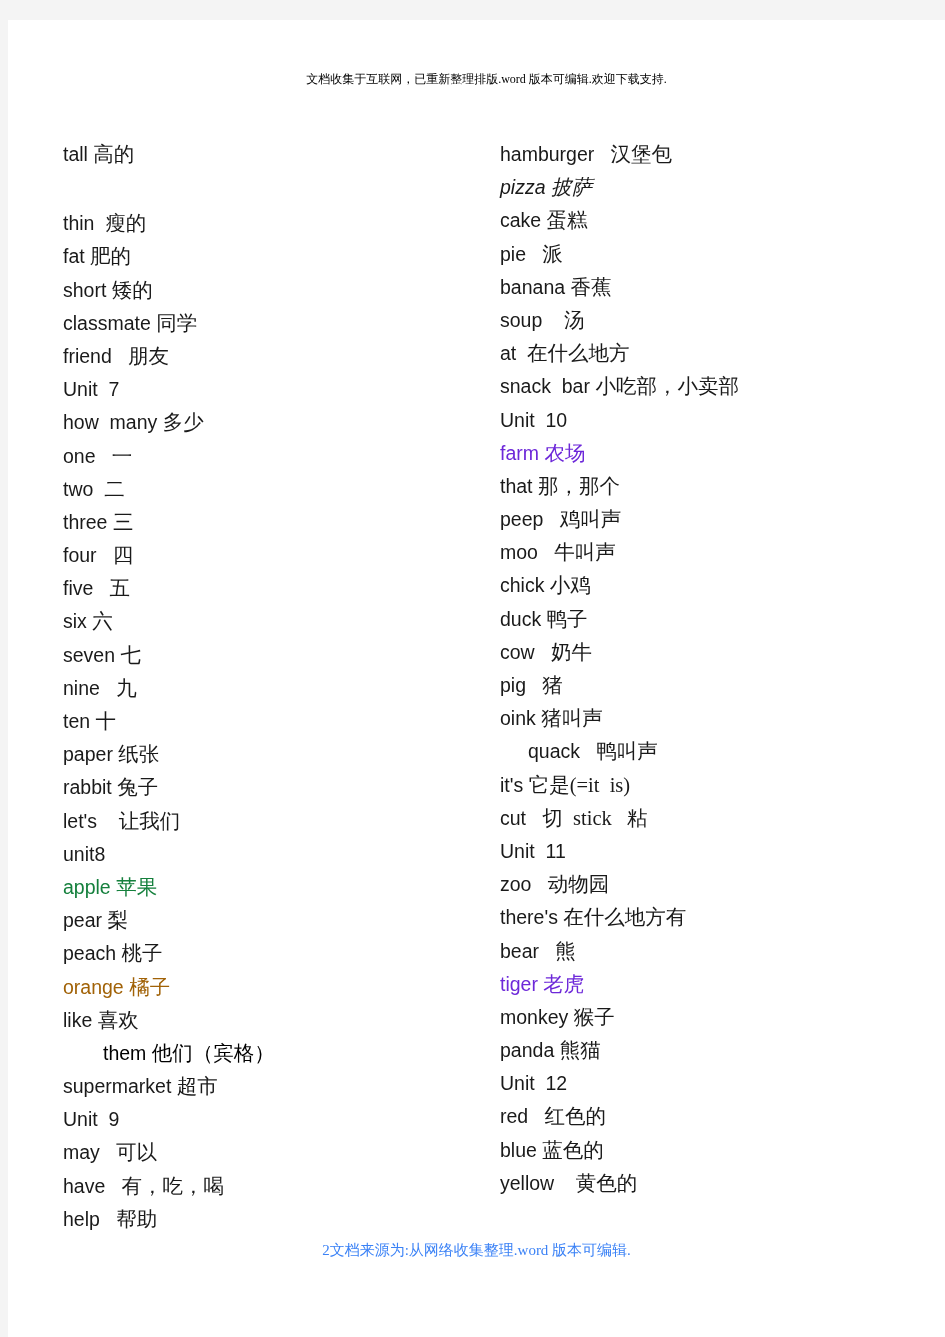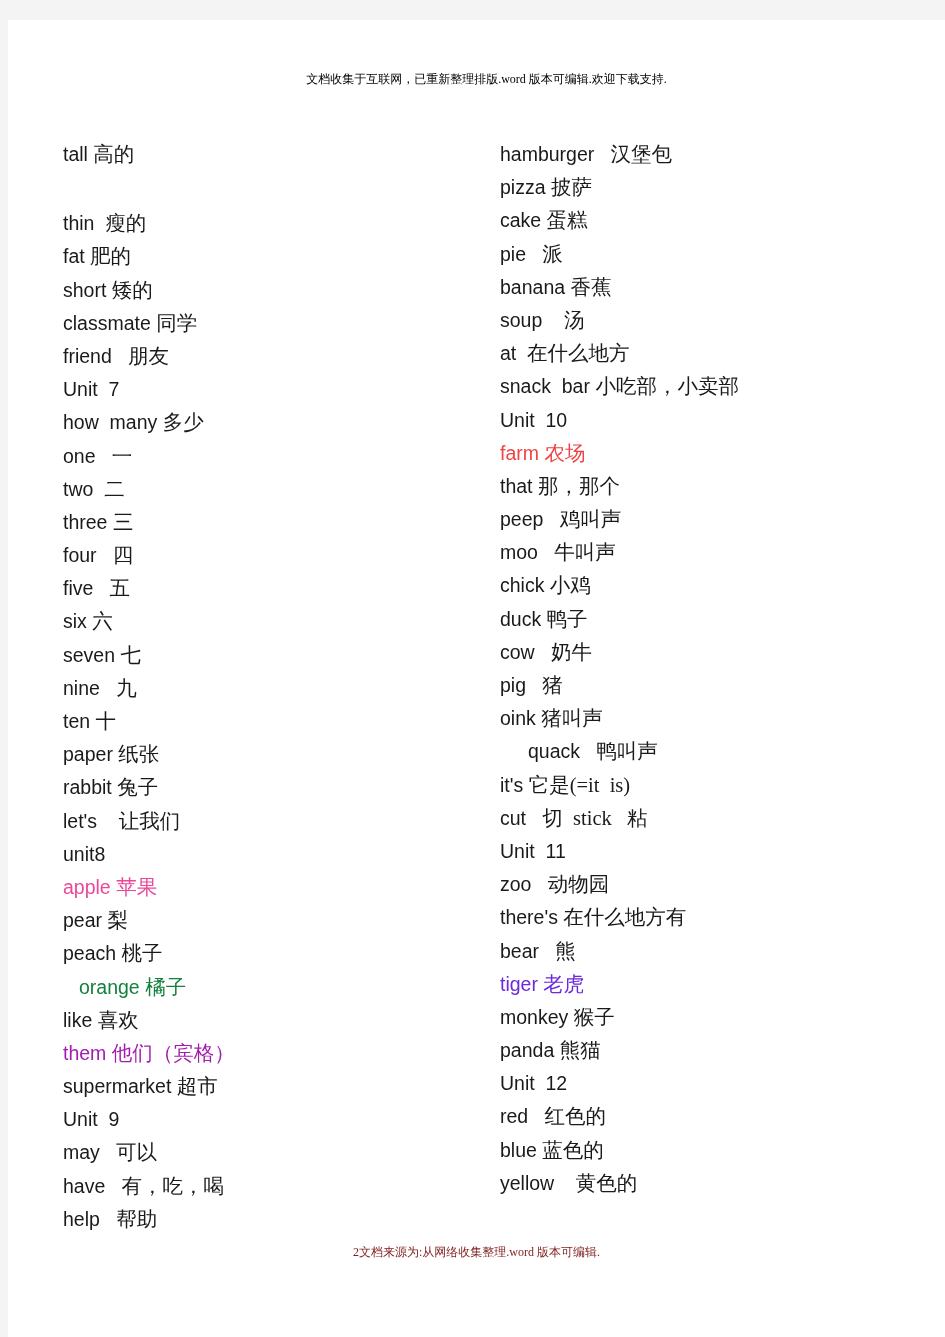--- a/index.html
+++ b/index.html
@@ -43,23 +43,23 @@
   }
 
   
   #doc-footer {
     position: absolute;
     left: 0;
     bottom: 78px;
     width: 100%;
     text-align: center;
     font-family: "Liberation Serif", "DejaVu Serif", serif;
-    font-size: 12px;
+    font-size: 15px;
     line-height: 1.2;
-    color: #7f1d1d;
+    color: #3b82f6;
     white-space: nowrap;
   }
 
   
   #columns {
     position: absolute;
     left: 0;
     top: 118px;
     width: 100%;
     height: 1090px;
@@ -117,43 +117,43 @@
         <div class="word-line" style="color: rgb(26, 26, 26);"><span class="en">four   </span><span class="cn">四</span></div>
         <div class="word-line" style="color: rgb(26, 26, 26);"><span class="en">five   </span><span class="cn">五</span></div>
         <div class="word-line" style="color: rgb(26, 26, 26);"><span class="en">six </span><span class="cn">六</span></div>
         <div class="word-line" style="color: rgb(26, 26, 26);"><span class="en">seven </span><span class="cn">七</span></div>
         <div class="word-line" style="color: rgb(26, 26, 26);"><span class="en">nine   </span><span class="cn">九</span></div>
         <div class="word-line" style="color: rgb(26, 26, 26);"><span class="en">ten </span><span class="cn">十</span></div>
         <div class="word-line" style="color: rgb(26, 26, 26);"><span class="en">paper </span><span class="cn">纸张</span></div>
         <div class="word-line" style="color: rgb(26, 26, 26);"><span class="en">rabbit </span><span class="cn">兔子</span></div>
         <div class="word-line" style="color: rgb(26, 26, 26);"><span class="en">let's    </span><span class="cn">让我们</span></div>
         <div class="word-line" style="color: rgb(26, 26, 26);"><span class="en">unit8</span></div>
-        <div class="word-line" style="color: #ec4899;"><span class="en">apple </span><span class="cn">苹果</span></div>
+        <div class="word-line" style="color: #15803d;"><span class="en">apple </span><span class="cn">苹果</span></div>
         <div class="word-line" style="color: rgb(26, 26, 26);"><span class="en">pear </span><span class="cn">梨</span></div>
         <div class="word-line" style="color: rgb(26, 26, 26);"><span class="en">peach </span><span class="cn">桃子</span></div>
-        <div class="word-line" style="color: #15803d; margin-left: 16px;"><span class="en">orange </span><span class="cn">橘子</span></div>
+        <div class="word-line" style="color: #a16207;"><span class="en">orange </span><span class="cn">橘子</span></div>
         <div class="word-line" style="color: rgb(26, 26, 26);"><span class="en">like </span><span class="cn">喜欢</span></div>
-        <div class="word-line" style="color: #a21caf;"><span class="en">them </span><span class="cn">他们（宾格）</span></div>
+        <div class="word-line" style="color: #000000; margin-left: 40px;"><span class="en">them </span><span class="cn">他们（宾格）</span></div>
         <div class="word-line" style="color: rgb(26, 26, 26);"><span class="en">supermarket </span><span class="cn">超市</span></div>
         <div class="word-line" style="color: rgb(26, 26, 26);"><span class="en">Unit  9</span></div>
         <div class="word-line" style="color: rgb(26, 26, 26);"><span class="en">may   </span><span class="cn">可以</span></div>
         <div class="word-line" style="color: rgb(26, 26, 26);"><span class="en">have   </span><span class="cn">有，吃，喝</span></div>
         <div class="word-line" style="color: rgb(26, 26, 26);"><span class="en">help   </span><span class="cn">帮助</span></div>
       </div>
     <div class="word-column" id="column-right">
         <div class="word-line" style="color: rgb(26, 26, 26);"><span class="en">hamburger   </span><span class="cn">汉堡包</span></div>
-        <div class="word-line" style="color: rgb(26, 26, 26);"><span class="en">pizza </span><span class="cn">披萨</span></div>
+        <div class="word-line" style="color: rgb(26, 26, 26); font-style: italic;"><span class="en">pizza </span><span class="cn">披萨</span></div>
         <div class="word-line" style="color: rgb(26, 26, 26);"><span class="en">cake </span><span class="cn">蛋糕</span></div>
         <div class="word-line" style="color: rgb(26, 26, 26);"><span class="en">pie   </span><span class="cn">派</span></div>
         <div class="word-line" style="color: rgb(26, 26, 26);"><span class="en">banana </span><span class="cn">香蕉</span></div>
         <div class="word-line" style="color: rgb(26, 26, 26);"><span class="en">soup    </span><span class="cn">汤</span></div>
         <div class="word-line" style="color: rgb(26, 26, 26);"><span class="en">at  </span><span class="cn">在什么地方</span></div>
         <div class="word-line" style="color: rgb(26, 26, 26);"><span class="en">snack  bar </span><span class="cn">小吃部，小卖部</span></div>
         <div class="word-line" style="color: rgb(26, 26, 26);"><span class="en">Unit  10</span></div>
-        <div class="word-line" style="color: #ef4444;"><span class="en">farm </span><span class="cn">农场</span></div>
+        <div class="word-line" style="color: #6d28d9;"><span class="en">farm </span><span class="cn">农场</span></div>
         <div class="word-line" style="color: rgb(26, 26, 26);"><span class="en">that </span><span class="cn">那，那个</span></div>
         <div class="word-line" style="color: rgb(26, 26, 26);"><span class="en">peep   </span><span class="cn">鸡叫声</span></div>
         <div class="word-line" style="color: rgb(26, 26, 26);"><span class="en">moo   </span><span class="cn">牛叫声</span></div>
         <div class="word-line" style="color: rgb(26, 26, 26);"><span class="en">chick </span><span class="cn">小鸡</span></div>
         <div class="word-line" style="color: rgb(26, 26, 26);"><span class="en">duck </span><span class="cn">鸭子</span></div>
         <div class="word-line" style="color: rgb(26, 26, 26);"><span class="en">cow   </span><span class="cn">奶牛</span></div>
         <div class="word-line" style="color: rgb(26, 26, 26);"><span class="en">pig   </span><span class="cn">猪</span></div>
         <div class="word-line" style="color: rgb(26, 26, 26);"><span class="en">oink </span><span class="cn">猪叫声</span></div>
         <div class="word-line" style="color: rgb(26, 26, 26); margin-left: 28px;"><span class="en">quack   </span><span class="cn">鸭叫声</span></div>
         <div class="word-line" style="color: rgb(26, 26, 26);"><span class="en">it's </span><span class="cn">它是(=it  is)</span></div>

